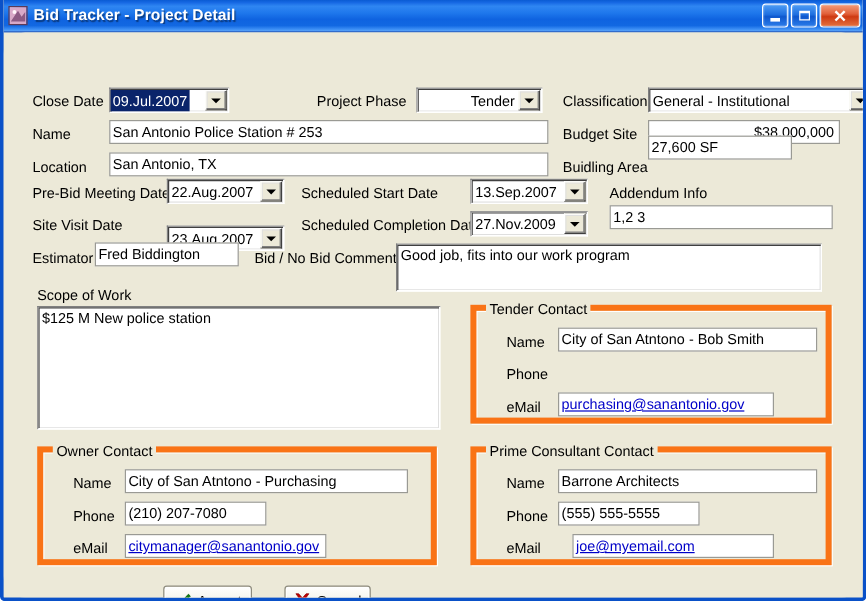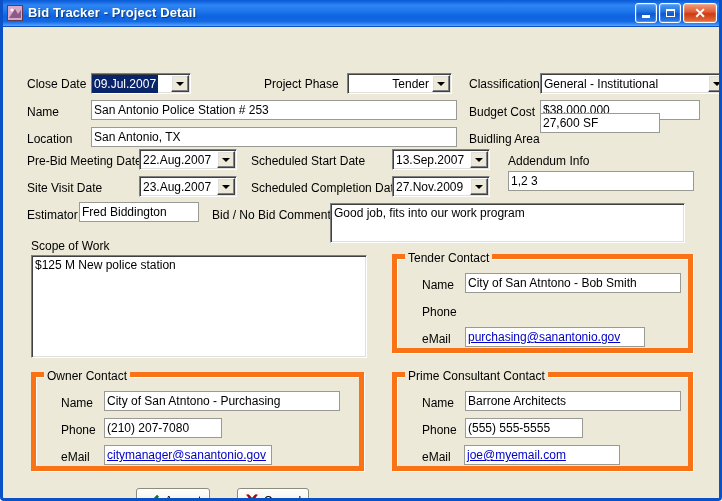--- a/index.html
+++ b/index.html
@@ -134,21 +134,21 @@
     padding: 1px 2px;
     line-height: 16px;
     white-space: nowrap;
     overflow: hidden;
   }
   .tbox.flat {
     border: 1px solid #9A9A94;
     box-shadow: none;
     background: #ffffff;
   }
-  .tbox.right-text { padding-right: 4px; }
+  .tbox.right-text { text-align: right; padding-right: 4px; }
 
   .tarea {
     box-sizing: border-box;
     background: #ffffff;
     border: 1px solid;
     border-color: #808080 #ffffff #ffffff #808080;
     box-shadow: inset 1px 1px 0 #404040, inset -1px -1px 0 #DFDFDF;
     font-family: "Liberation Sans", sans-serif;
     font-size: 12px;
     color: #000;
@@ -300,21 +300,21 @@
 
     <div class="abs lbl" style="left:466px; top:50px;">Classification</div>
     <div class="abs combo" style="left:537px; top:46px; width:188px; height:21px;">
       <span class="cval">General - Institutional</span>
       <span class="arrow"></span>
     </div>
 
     <div class="abs lbl" style="left:24px; top:78px;">Name</div>
     <div class="abs tbox flat" style="left:88px; top:73px; width:366px; height:20px;">San Antonio Police Station # 253</div>
 
-    <div class="abs lbl" style="left:466px; top:78px;">Budget Cost</div>
+    <div class="abs lbl" style="left:466px; top:78px;">Budget Site</div>
     <div class="abs tbox flat right-text" style="left:537px; top:73px; width:160px; height:20px;">$38,000,000</div>
 
     <div class="abs lbl" style="left:24px; top:105px;">Location</div>
     <div class="abs tbox flat" style="left:88px; top:100px; width:366px; height:20px;">San Antonio, TX</div>
 
     <div class="abs lbl" style="left:466px; top:105px;">Buidling Area</div>
     <div class="abs tbox flat" style="left:537px; top:86px; width:120px; height:20px;">27,600 SF</div>
 
     <div class="abs lbl" style="left:24px; top:127px;">Pre-Bid Meeting Date</div>
     <div class="abs combo" style="left:136px; top:122px; width:98px; height:21px;">
@@ -324,21 +324,21 @@
 
     <div class="abs lbl" style="left:248px; top:127px;">Scheduled Start Date</div>
     <div class="abs combo" style="left:389px; top:122px; width:98px; height:21px;">
       <span class="cval">13.Sep.2007</span>
       <span class="arrow"></span>
     </div>
 
     <div class="abs lbl" style="left:505px; top:127px;">Addendum Info</div>
 
     <div class="abs lbl" style="left:24px; top:154px;">Site Visit Date</div>
-    <div class="abs combo" style="left:136px; top:149px; width:98px; height:21px;">
+    <div class="abs combo" style="left:136px; top:161px; width:98px; height:21px;">
       <span class="cval">23.Aug.2007</span>
       <span class="arrow"></span>
     </div>
 
     <div class="abs lbl" style="left:248px; top:154px;">Scheduled Completion Date</div>
     <div class="abs combo" style="left:389px; top:149px; width:98px; height:21px;">
       <span class="cval">27.Nov.2009</span>
       <span class="arrow"></span>
     </div>
 
@@ -372,21 +372,21 @@
       <span class="abs tbox flat maillink" style="left:68px; top:68px; width:168px; height:20px;">citymanager@sanantonio.gov</span>
     </div>
 
     <div class="group" style="left:389px; top:345px; width:301px; height:99px;">
       <span class="gtitle">Prime Consultant Contact</span>
       <span class="abs lbl" style="left:25px; top:19px;">Name</span>
       <span class="abs tbox flat" style="left:68px; top:14px; width:216px; height:20px;">Barrone Architects</span>
       <span class="abs lbl" style="left:25px; top:46px;">Phone</span>
       <span class="abs tbox flat" style="left:68px; top:41px; width:118px; height:20px;">(555) 555-5555</span>
       <span class="abs lbl" style="left:25px; top:73px;">eMail</span>
-      <span class="abs tbox flat maillink" style="left:67px; top:68px; width:156px; height:20px;">joe@myemail.com</span>
+      <span class="abs tbox flat maillink" style="left:80px; top:68px; width:168px; height:20px;">joe@myemail.com</span>
     </div>
 
     <div class="xpbtn" style="left:133px; top:461px; width:74px;">
       <svg class="ico-check" width="15" height="13" viewBox="0 0 15 13">
         <path d="M1.2 6.4 L2.6 4.9 L5.6 8.0 L12.0 1.2 L13.6 2.7 L5.7 11.2 Z" fill="#107C10" stroke="#0A5A0A" stroke-width="0.7" stroke-linejoin="round"></path>
       </svg>
       <span class="blabel"><u>A</u><span>ccept</span></span>
     </div>
 
     <div class="xpbtn" style="left:234px; top:461px; width:72px;">

